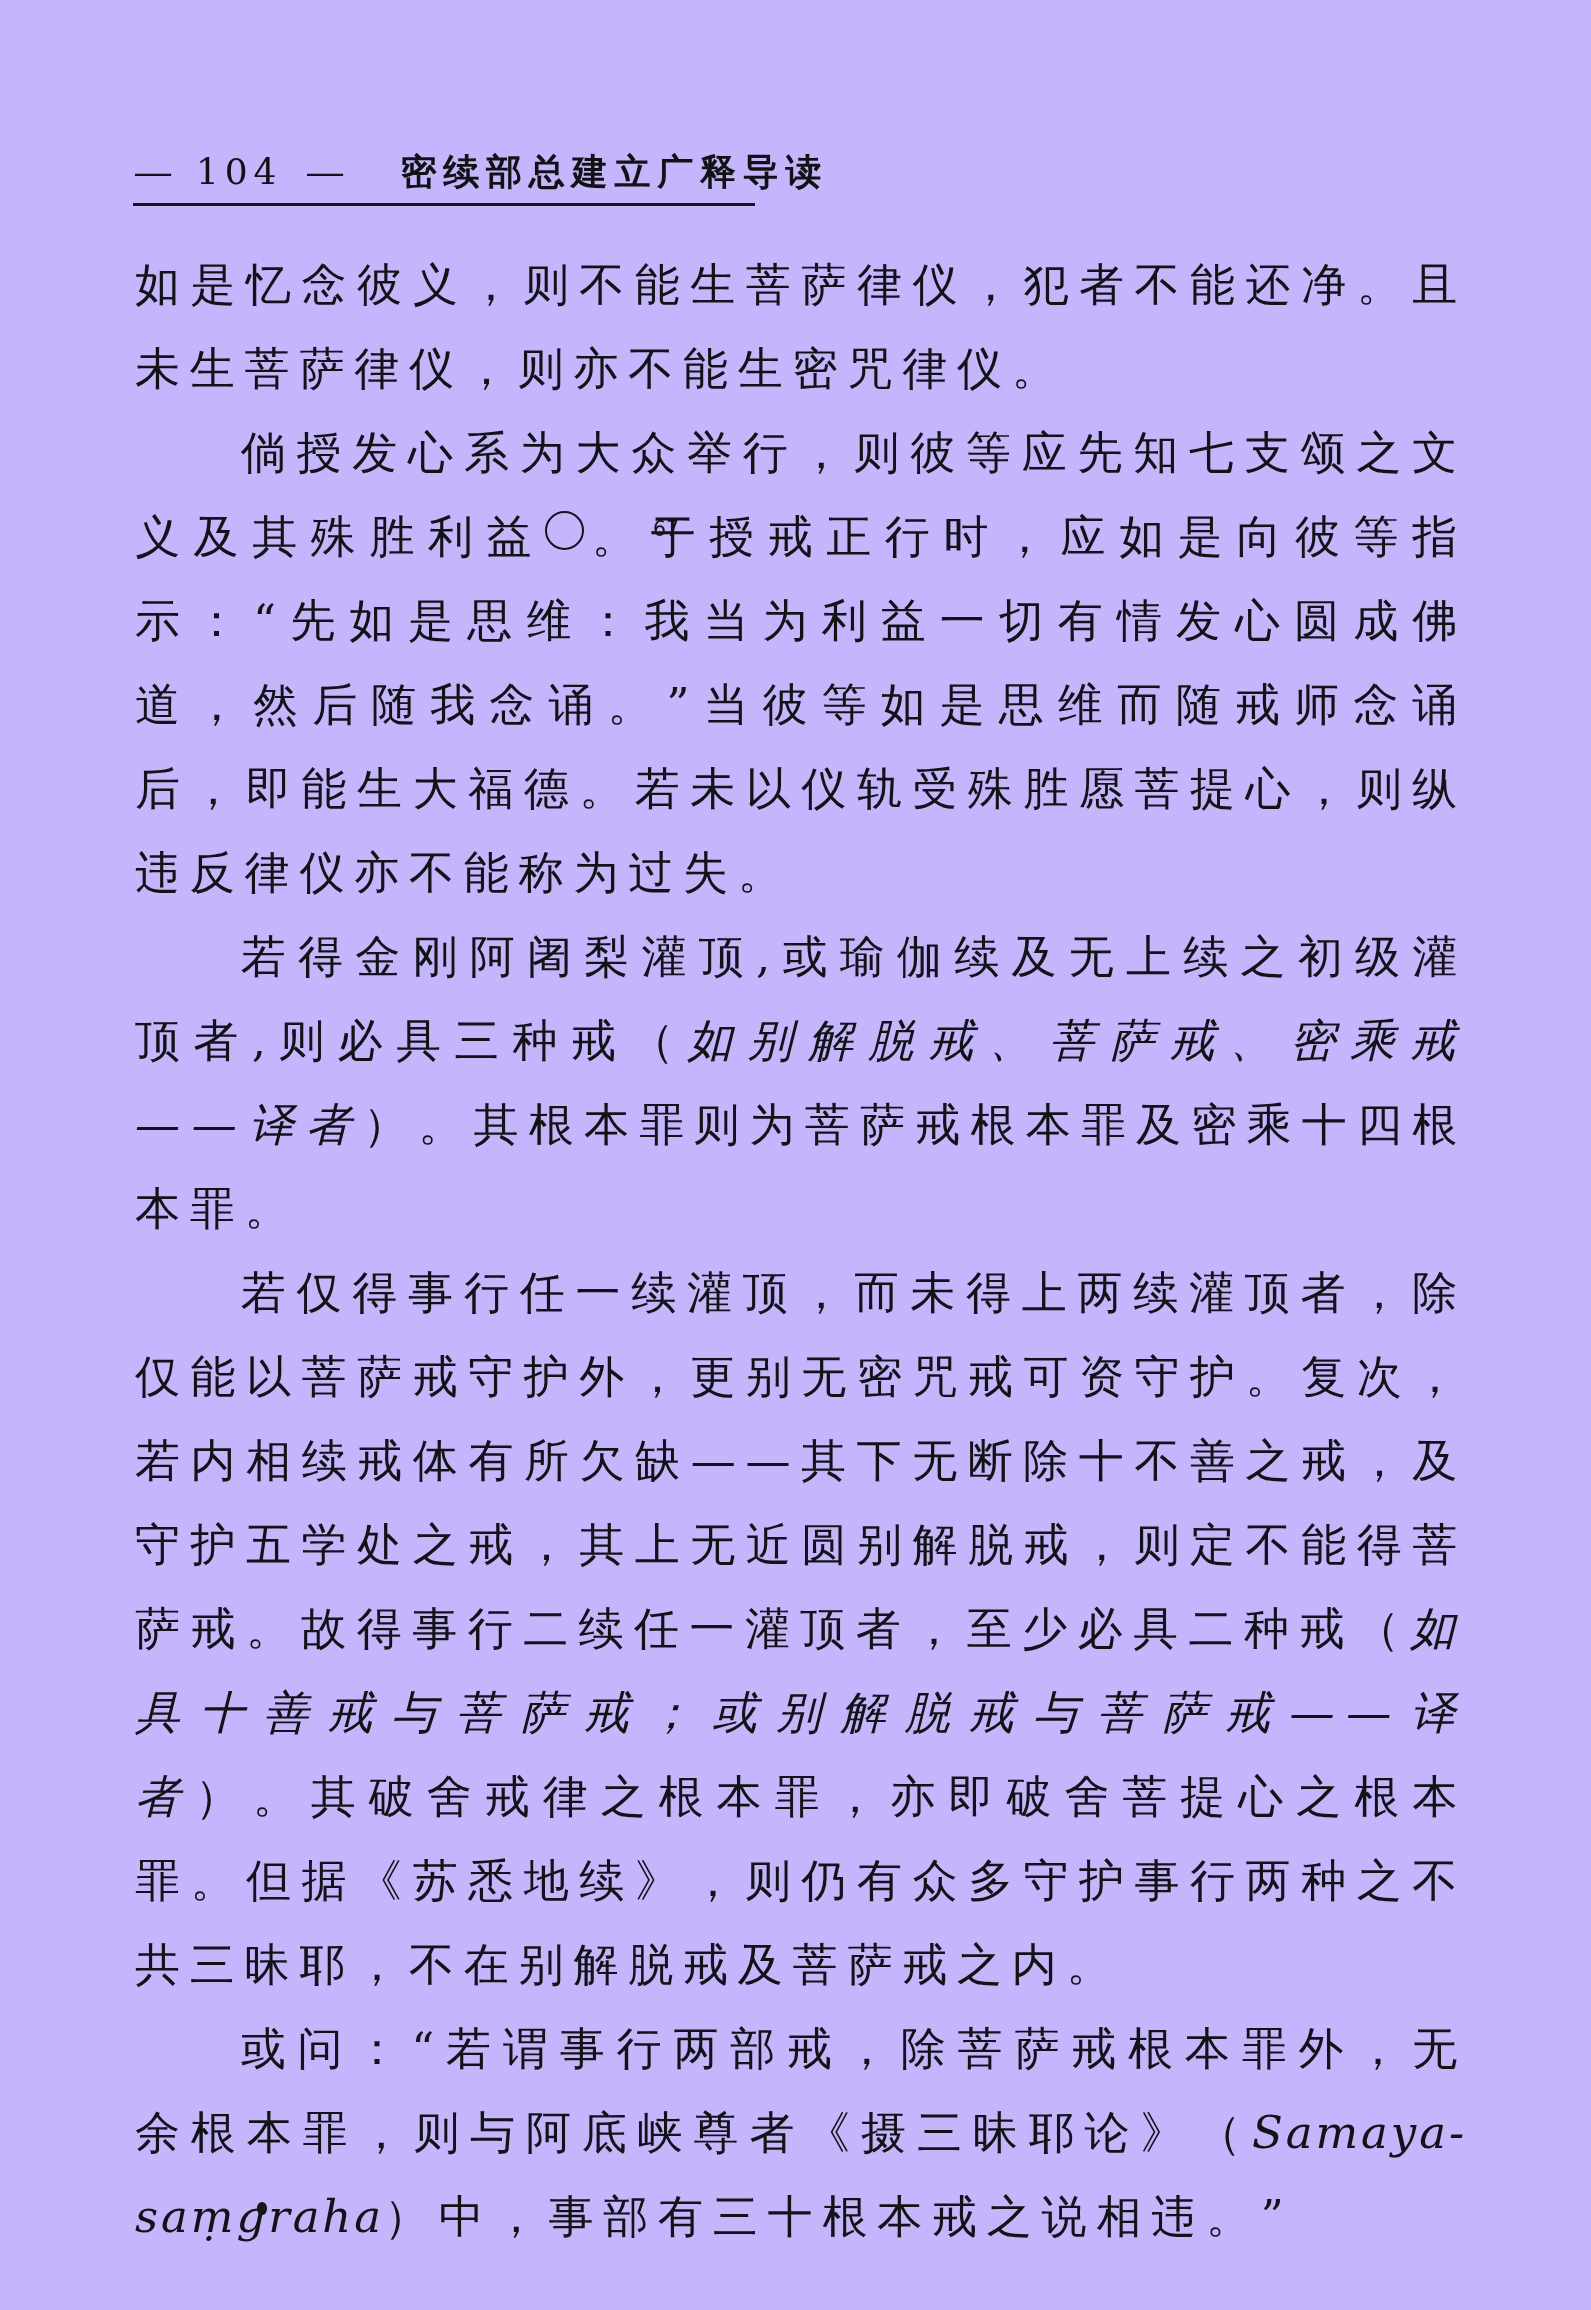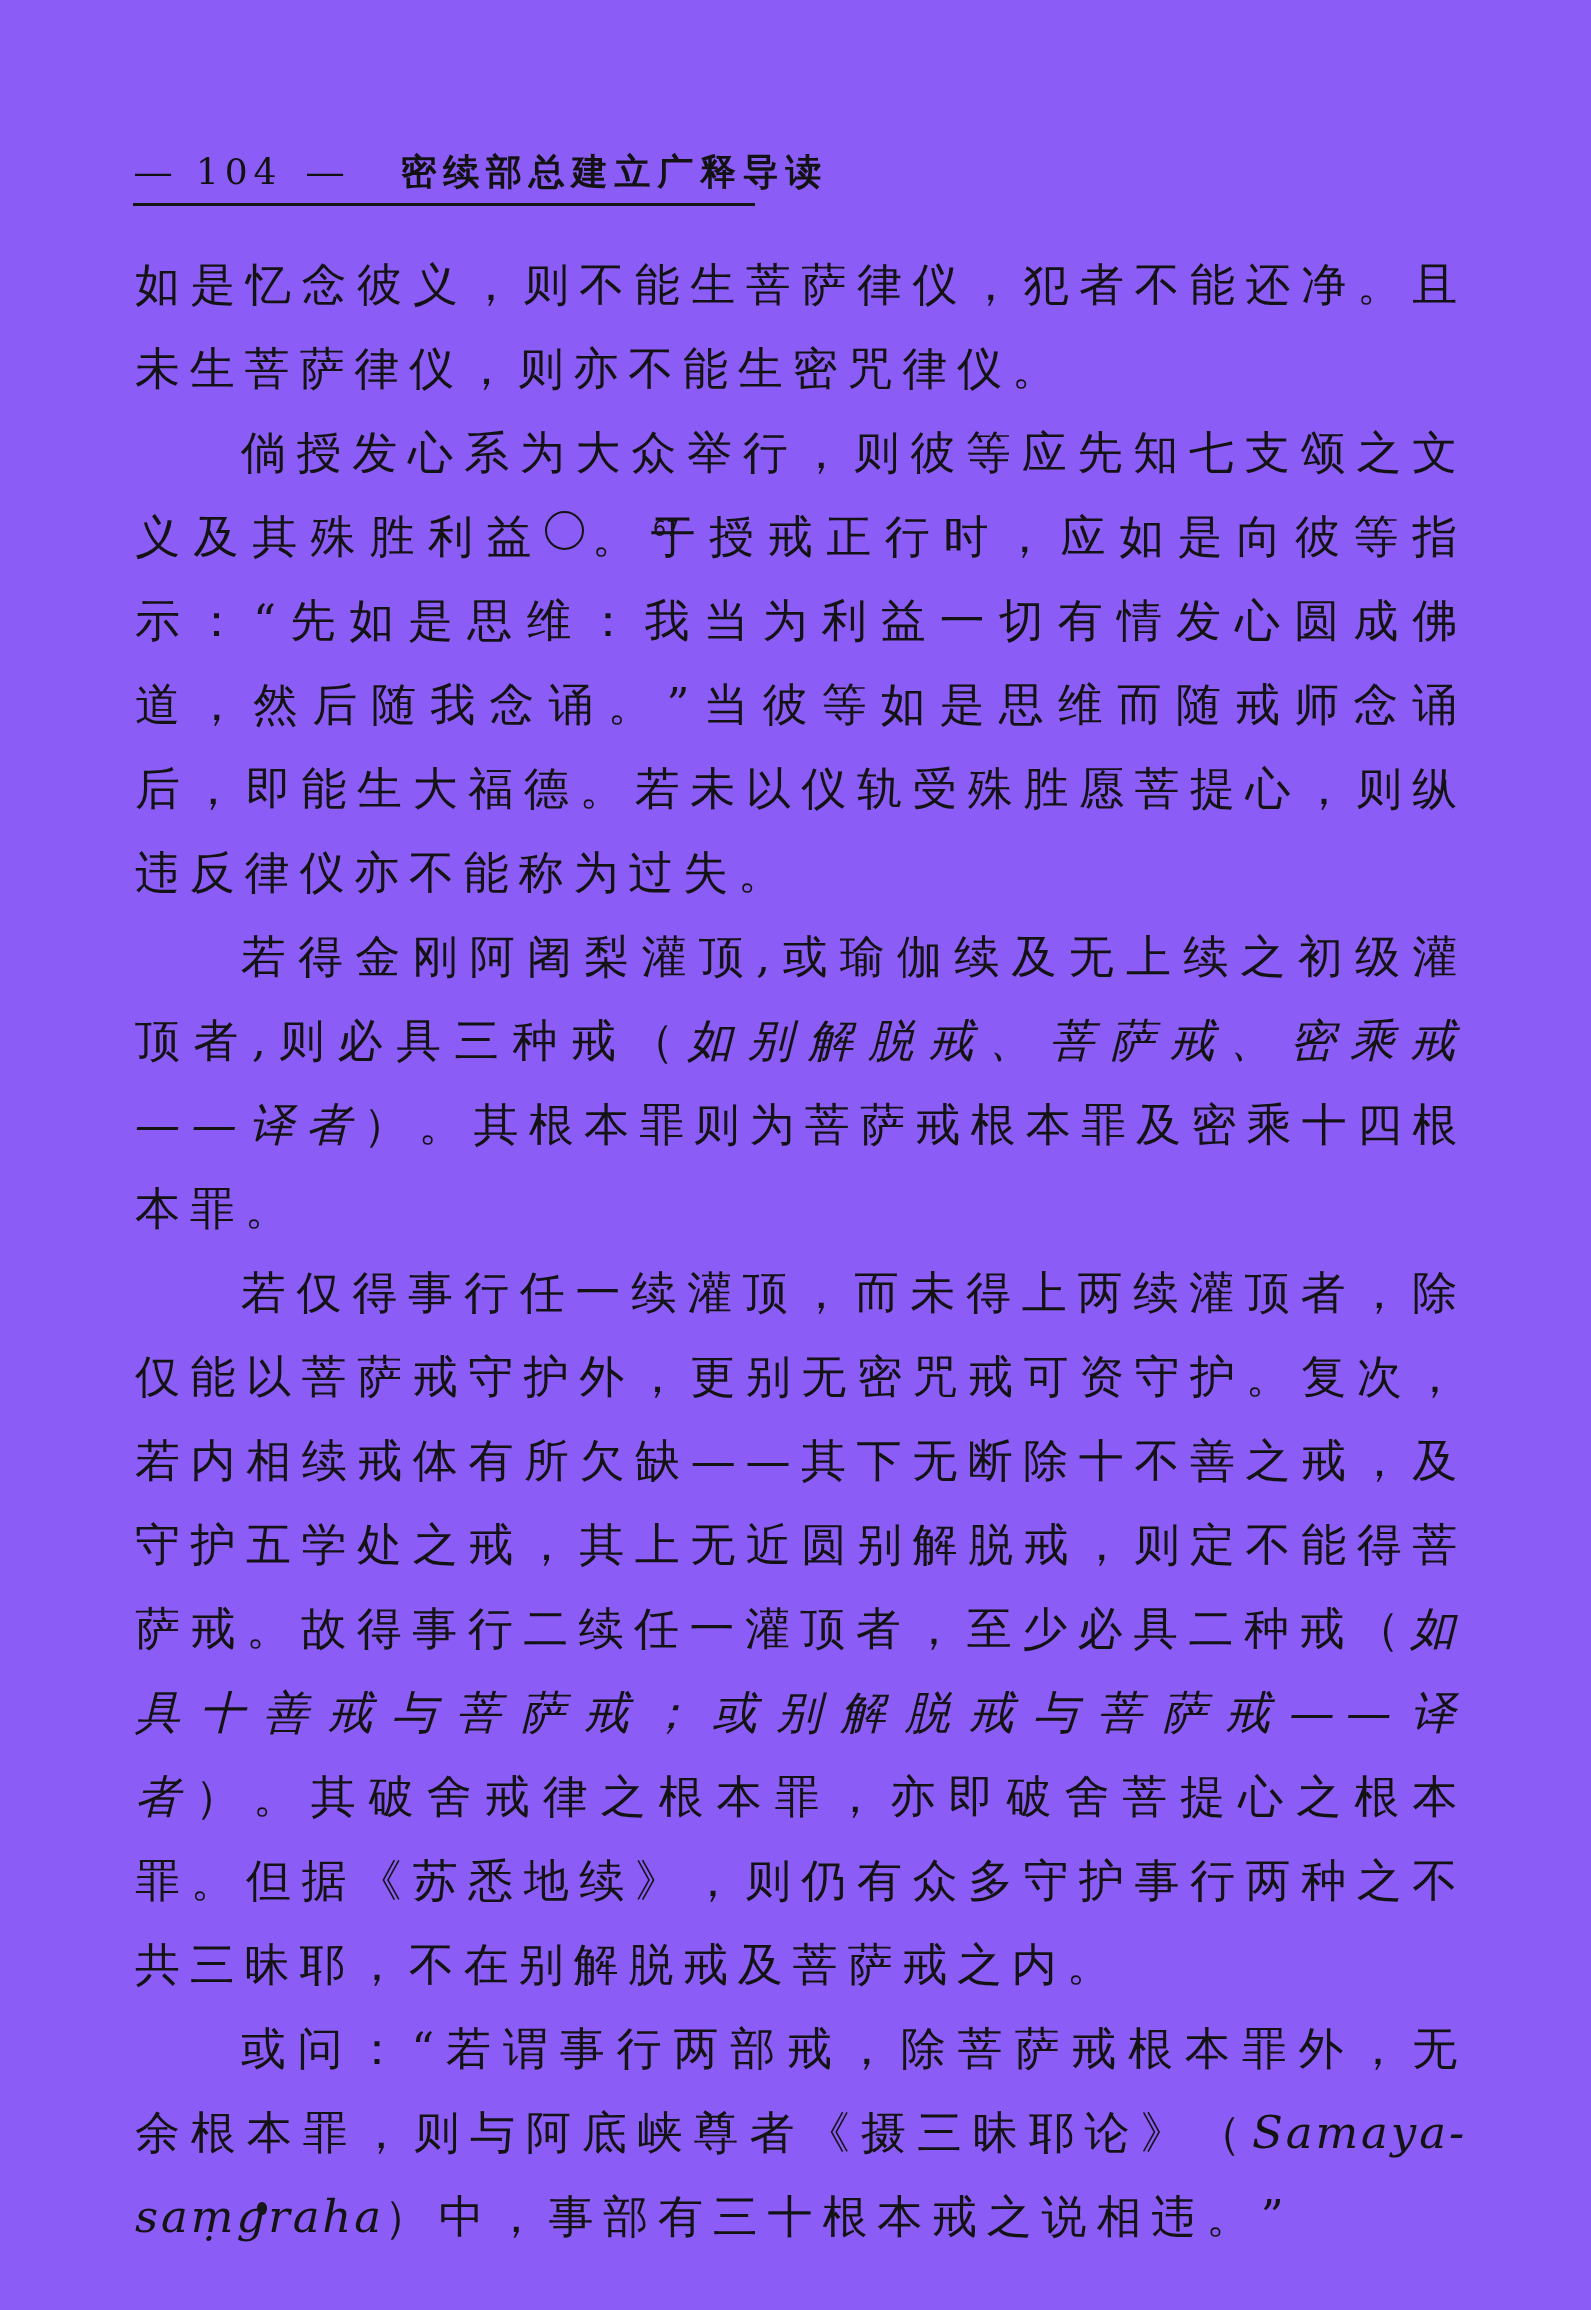--- a/index.html
+++ b/index.html
@@ -5,21 +5,21 @@
   html, body {
     margin: 0;
     padding: 0;
     background: #e8e8e8;
   }
   .page {
     position: relative;
     width: 1592px;
     height: 2310px;
     margin: 0 auto;
-    background: #8b5cf6;
+    background: #c4b5fd;
     color: #141414;
     font-family: "DejaVu Serif", "Liberation Serif", serif;
     overflow: hidden;
   }
   
   .header {
     position: absolute;
     left: 135px;
     top: 148px;
     width: 1332px;

